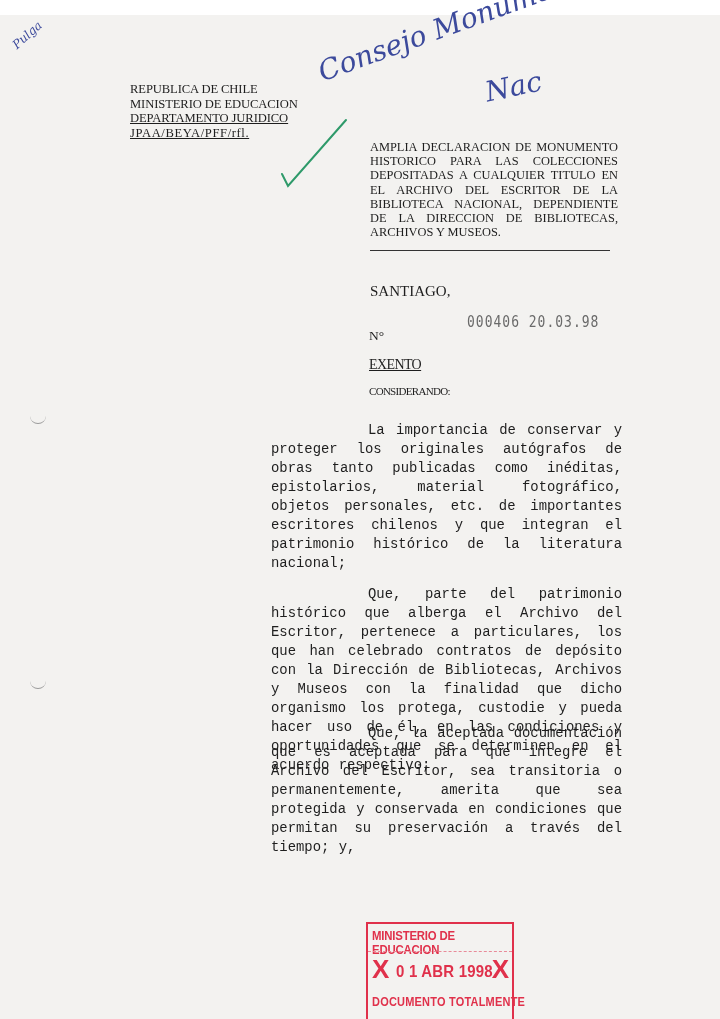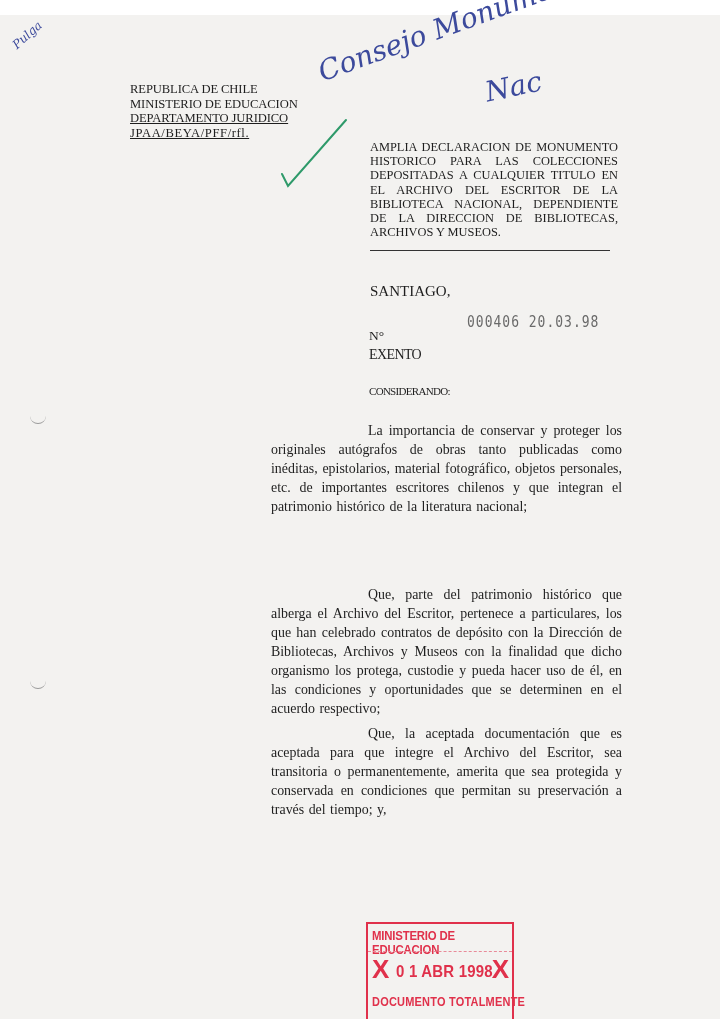--- a/index.html
+++ b/index.html
@@ -25,33 +25,34 @@
     font-size:12.4px; line-height:14.2px; text-align:justify;
     text-align-last:left;
   }
   .subject-rule {
     left:370px; top:250px; width:240px; height:0;
     border-top:1.5px solid #333;
   }
   .txt { font-size:15px; }
   .santiago { left:370px; top:283px; }
   .numero { left:369px; top:328px; font-size:13.5px; }
-  .exento { left:369px; top:347px; font-size:14px; letter-spacing:-0.6px; }
+  .exento { left:369px; top:357px; font-size:14px; letter-spacing:-0.6px;text-decoration:underline; }
   .considerando { left:369px; top:385px; font-size:11px; letter-spacing:-0.7px; }
   .stampnum {
     left:467px; top:314px;
     font-family:"DejaVu Sans Mono", "Liberation Mono", monospace;
     font-size:13px; color:#6a6a6a; letter-spacing:1px;
     transform:scaleY(1.25);
   }
   .para {
     left:271px; width:351px;
     font-size:13.9px; line-height:19px;
     text-align:justify; text-align-last:left;
     word-spacing:1px;
+    font-family:Liberation Mono, monospace;
   }
   .para .first { display:inline-block; width:97px; }
   .p1 { top:421px; }
   .p2 { top:544px;margin-top:41px; }
   .p3 { top:724px; }
   .hand {
     font-family:"DejaVu Serif", serif; font-style:italic;
     color:#3c4a9c;
   }
   .stamp {

